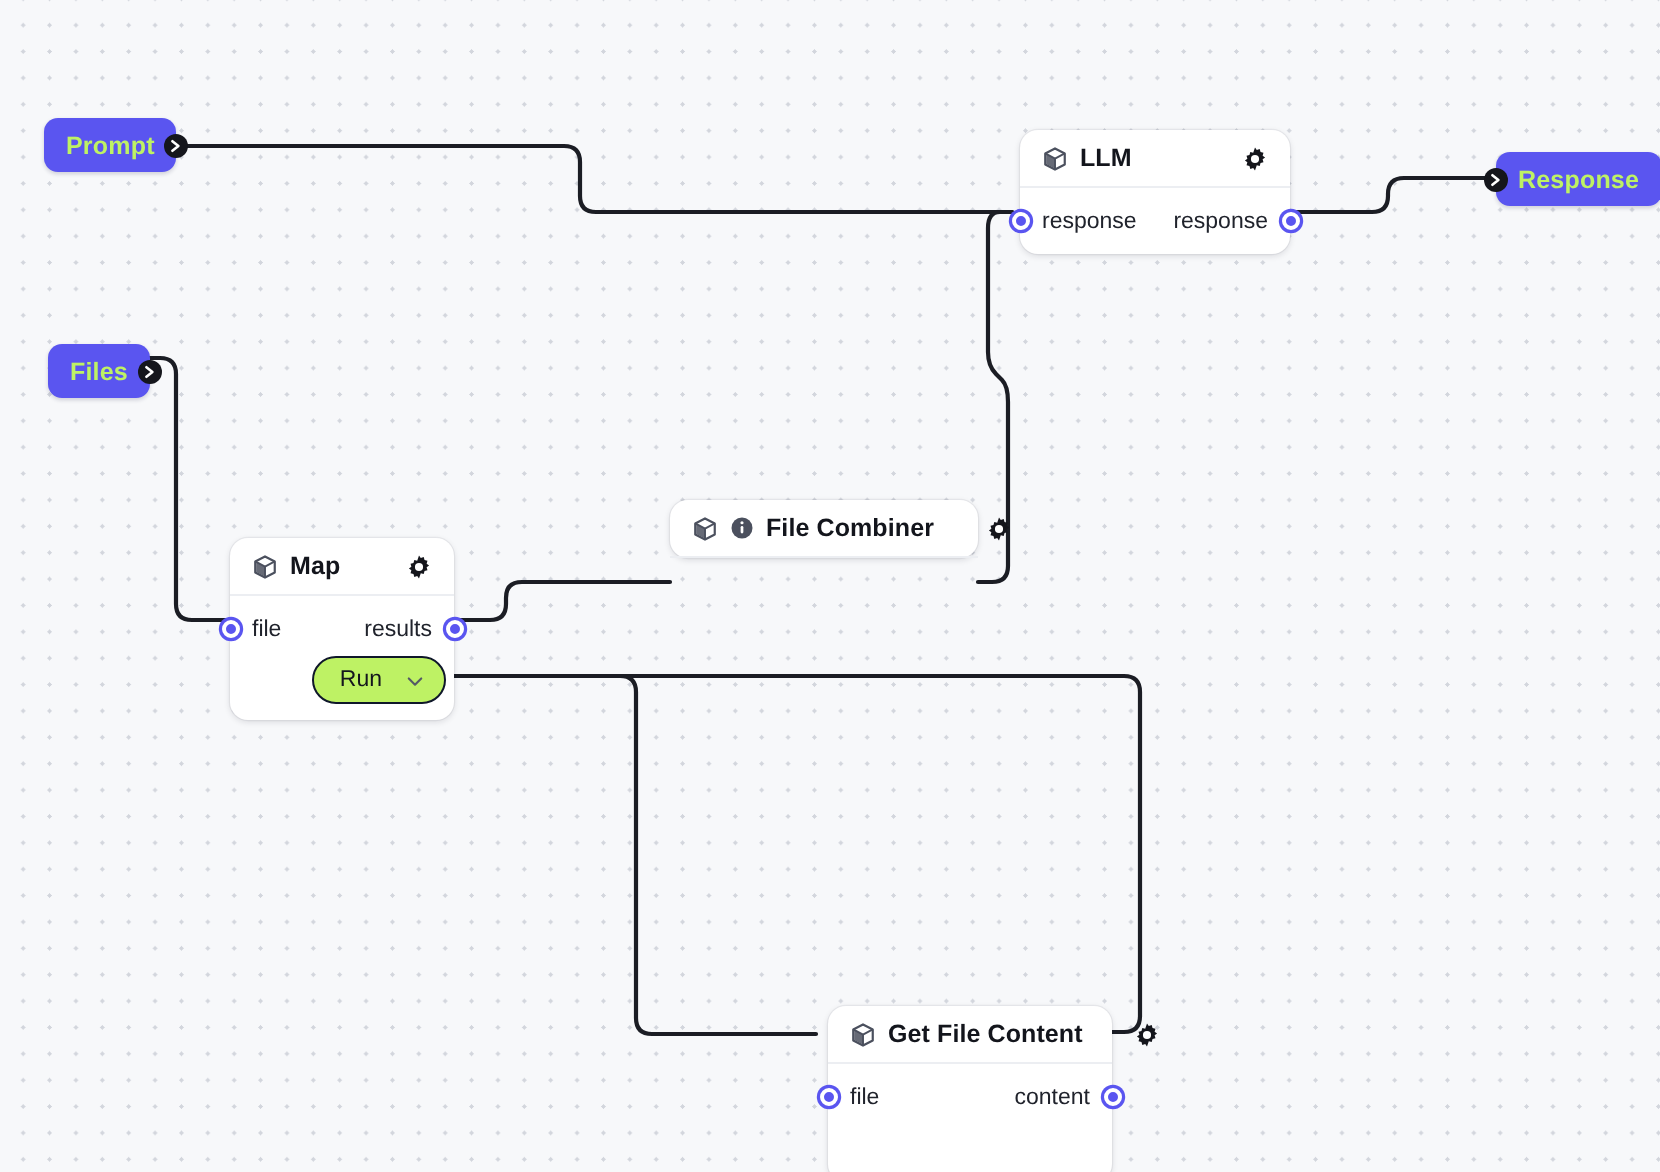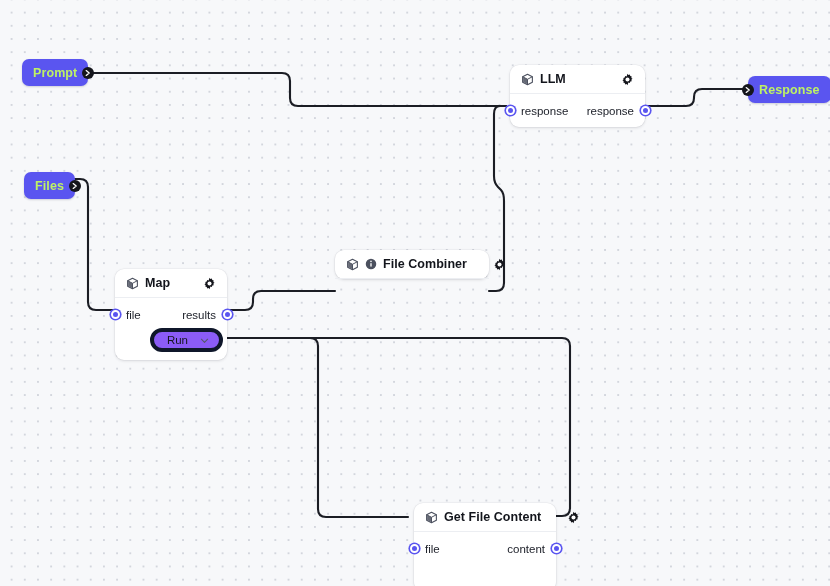--- a/index.html
+++ b/index.html
@@ -139,23 +139,23 @@
     display: flex;
     justify-content: flex-end;
     padding: 3px 4px 2px 11px;
   }
   .run-btn {
     display: inline-flex;
     align-items: center;
     gap: 11px;
     height: 24px;
     padding: 0 9px 0 13px;
-    border: 4px solid #0f172a;
+    border: 1px solid #0f172a;
     border-radius: 13px;
-    background: #8b5cf6;
+    background: #bef264;
     font-size: 11.5px;
     color: #14161d;
     cursor: pointer;
     white-space: nowrap;
   }
   .spacer-row { height: 26px; }
 </style>
 </head>
 <body>
 

